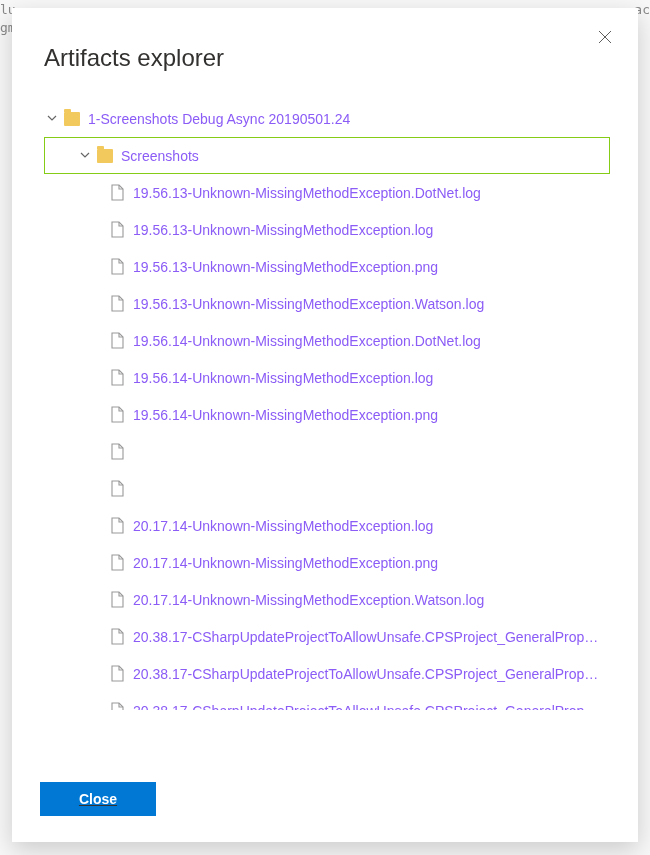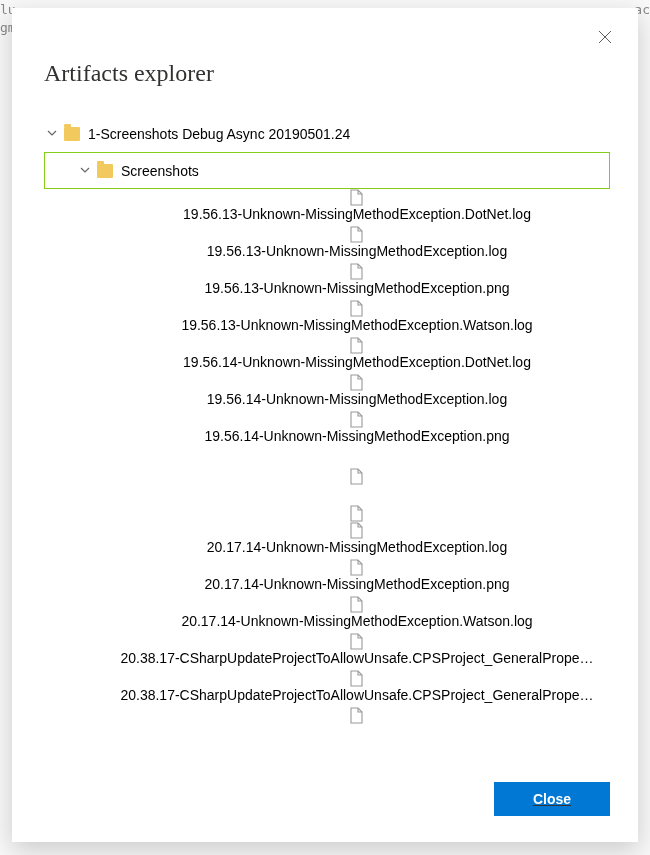--- a/index.html
+++ b/index.html
@@ -22,23 +22,22 @@
       left: 12px;
       top: 8px;
       width: 626px;
       height: 834px;
       background: #fff;
       box-shadow: 0 8px 24px rgba(0,0,0,0.18);
       display: flex;
       flex-direction: column;
     }
     .dialog-header {
-      padding: 52px 32px 20px 32px;
+      padding: 36px 32px 20px 32px;
       position: relative;
-      font-family: Liberation Serif, serif;
     }
     .dialog-title {
       font-size: 24px;
       font-weight: 300;
       color: #323130;
     }
     .close-x {
       position: absolute;
       top: 18px;
       right: 22px;
@@ -63,30 +62,29 @@
     .tree-container::-webkit-scrollbar-button {
       background: #f1f1f1;
       height: 16px;
       display: block;
     }
     .tree-row {
       display: flex;
       align-items: center;
       height: 37px;
       font-size: 14px;
-      color: #000000;
+      color: #8b5cf6;
       white-space: nowrap;
       overflow: hidden;
       text-overflow: ellipsis;
       cursor: pointer;
-      justify-content: flex-end;
     }
     .tree-row.depth-0 { padding-left: 2px; }
     .tree-row.depth-1 { padding-left: 34px; }
-    .tree-row.depth-2 { padding-left: 66px; flex-direction: column; }
+    .tree-row.depth-2 { padding-left: 66px; }
     .tree-row.selected {
       border: 1px solid #84cc16;
       outline: none;
     }
     .chevron {
       width: 14px;
       height: 14px;
       margin-right: 4px;
       display: inline-flex;
       flex-shrink: 0;
@@ -119,21 +117,20 @@
       overflow: hidden;
       text-overflow: ellipsis;
       white-space: nowrap;
       flex: 1;
       min-width: 0;
       padding-right: 6px;
     }
     .dialog-footer {
       margin-top: auto;
       display: flex;
-      justify-content: flex-end;
       padding: 22px 28px 26px 28px;
       text-decoration: underline;
     }
     .close-btn {
       background: #0078d4;
       color: #fff;
       border: none;
       font-size: 14px;
       font-weight: 600;
       padding: 8px 24px;

